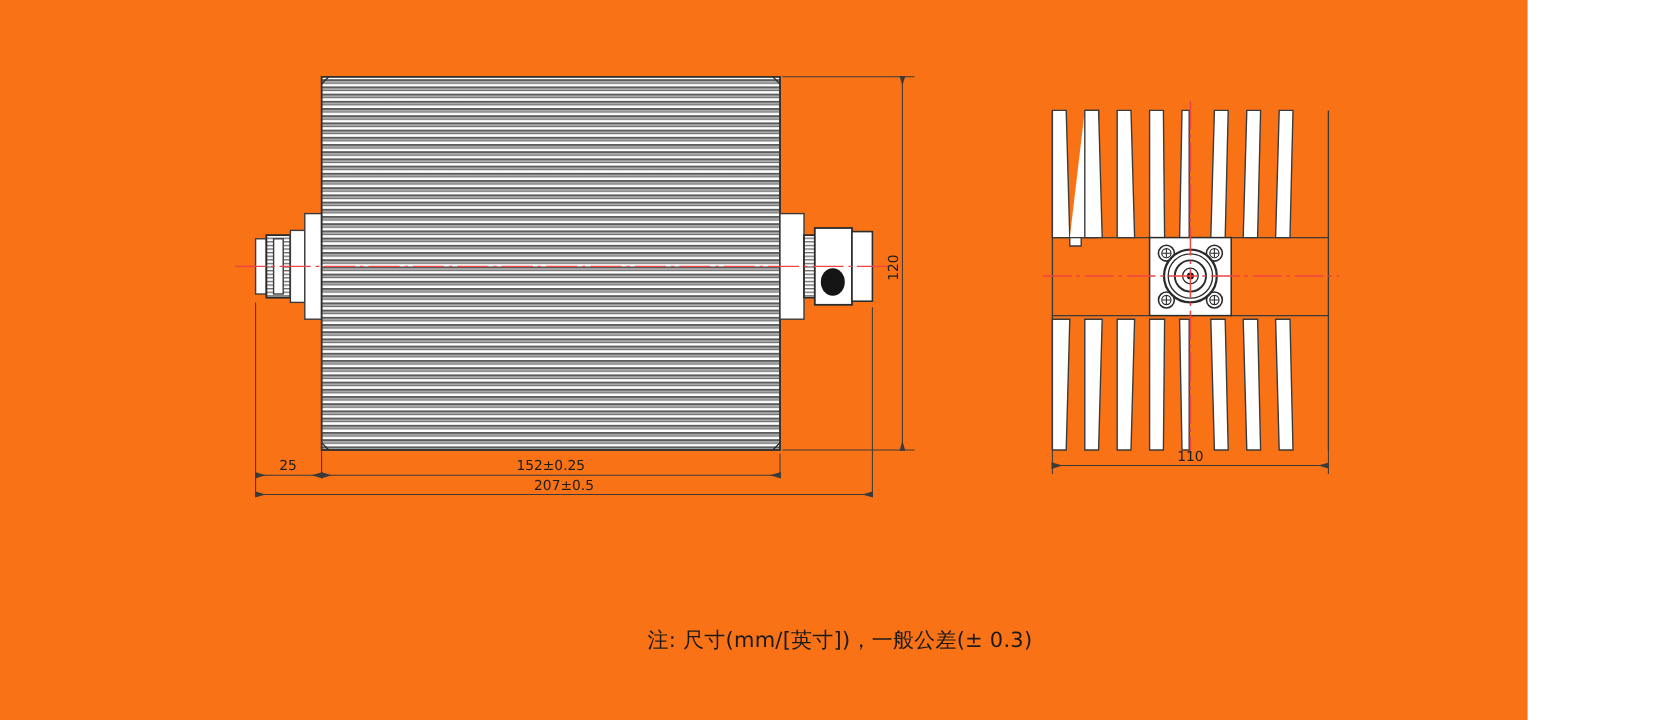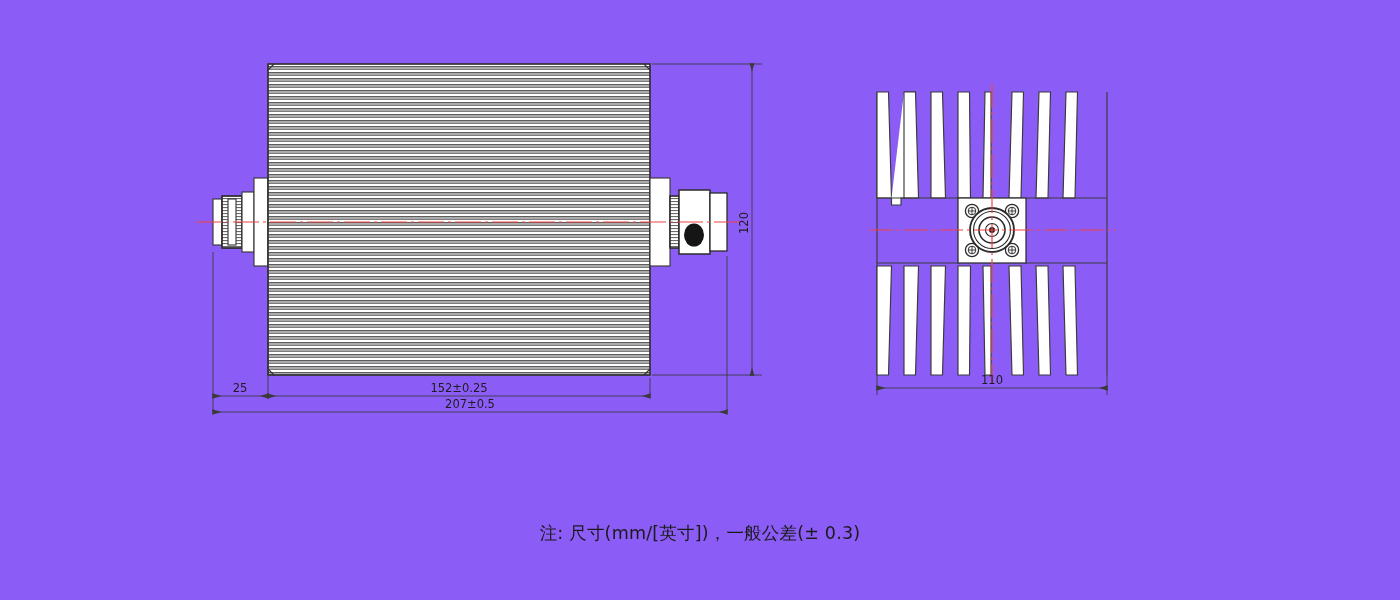--- a/index.html
+++ b/index.html
@@ -1,18 +1,18 @@
 <!DOCTYPE html>
 <html><head>
 <meta charset="utf-8">
 <style>
   html,body{margin:0;padding:0;background:#ffffff;}
   body{width:1400px;height:600px;overflow:hidden;
        font-family:"DejaVu Sans","Liberation Sans",sans-serif;}
-  #sheet{position:relative;width:1400px;height:600px;background:#8b5cf6;}
+  #sheet{position:relative;width:1273px;height:600px;background:#f97316;}
   #dwg{position:absolute;left:0;top:0;}
   .cap{position:absolute;left:0;width:1400px;text-align:center;
        color:#1a1a1a;font-family:"DejaVu Sans","Liberation Sans",sans-serif;}
   #cap-cn{top:521px;font-size:17.5px;letter-spacing:.2px;}
   #cap-en{top:545px;font-size:17.5px;letter-spacing:.1px;}
 </style>
 </head>
 <body>
 
 <div id="sheet">

